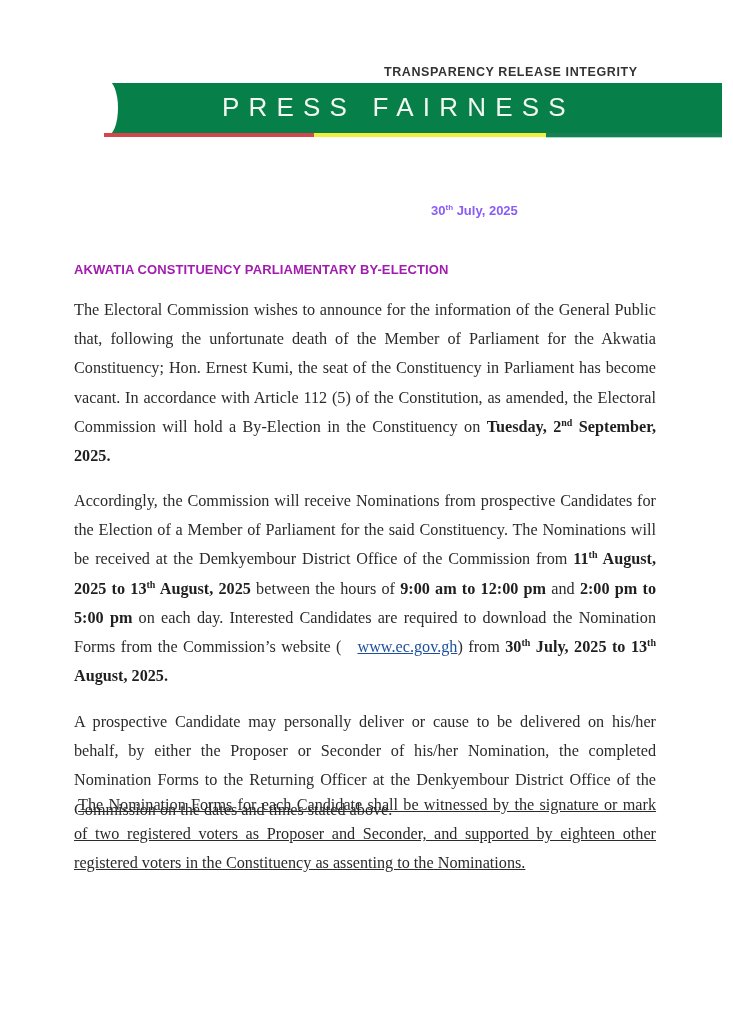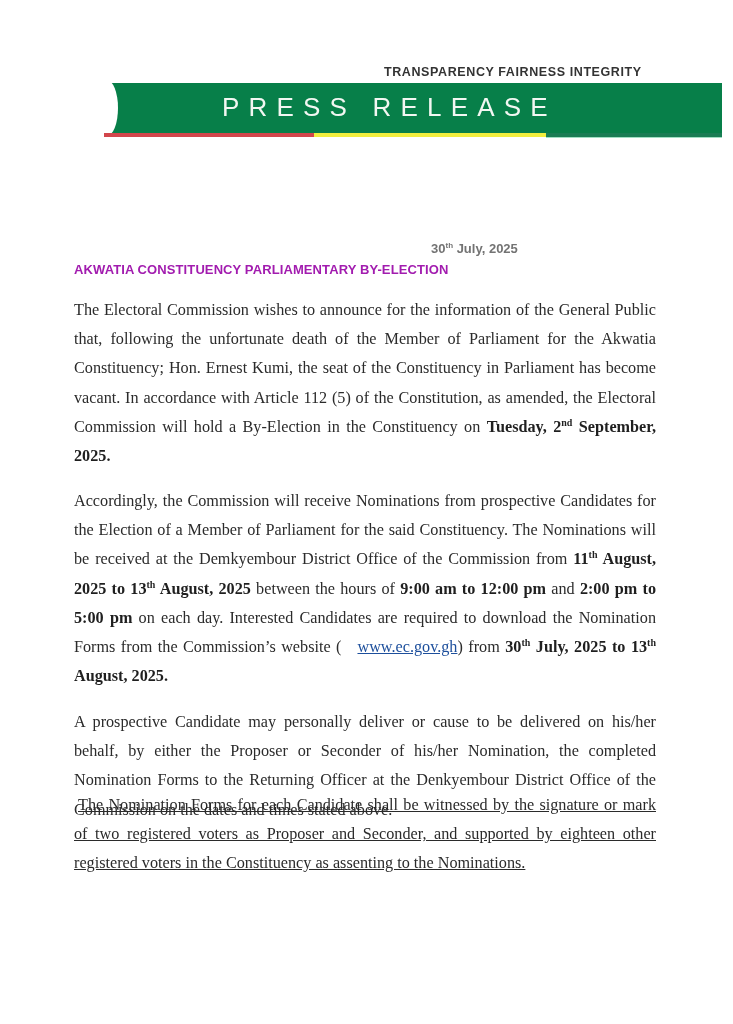--- a/index.html
+++ b/index.html
@@ -45,21 +45,21 @@
     .stripe.yellow { left: 314px; width: 232px; background: #f1ee3e; }
     .stripe.green { left: 546px; width: 176px; background: #1a7d54; }
     .stripe-under {
       position: absolute; left: 546px; top: 137px; width: 176px; height: 1px; background: #9fe0c2;
     }
 
     
     .date {
       position: absolute; left: 431px; top: 203px;
       font-family: "Liberation Sans", sans-serif; font-weight: bold;
-      font-size: 13px; color: #737373; white-space: nowrap; margin-top: 38px;
+      font-size: 13px; color: #8b5cf6; white-space: nowrap;
     }
     .heading {
       position: absolute; left: 74px; top: 262px;
       font-family: "Liberation Sans", sans-serif; font-weight: bold;
       font-size: 13px; color: #a21caf; white-space: nowrap; letter-spacing: 0.1px;
     }
 
     
     .body {
       position: absolute; left: 74px; width: 582px;
@@ -74,25 +74,25 @@
     .p4 { top: 791px; text-decoration: underline; }
     .link { color: #1d4f9c; text-decoration: underline; margin-left: 16px; }
     .indent-space { display: inline-block; width: 4px; }
   </style>
 </head>
 <body>
 
 <div class="page">
 
 
-  <div class="tagline">TRANSPARENCY FAIRNESS INTEGRITY</div>
+  <div class="tagline">TRANSPARENCY RELEASE INTEGRITY</div>
 
   <div class="banner"></div>
   <div class="banner-notch"></div>
-  <div class="banner-title">PRESS RELEASE</div>
+  <div class="banner-title">PRESS FAIRNESS</div>
   <div class="stripe red"></div>
   <div class="stripe yellow"></div>
   <div class="stripe green"></div>
   <div class="stripe-under"></div>
 
   <div class="date">
     <span>30</span><sup style="font-size:8px;">th</sup><span> July, 2025</span>
   </div>
 
   <div class="heading">AKWATIA CONSTITUENCY PARLIAMENTARY BY-ELECTION</div>

